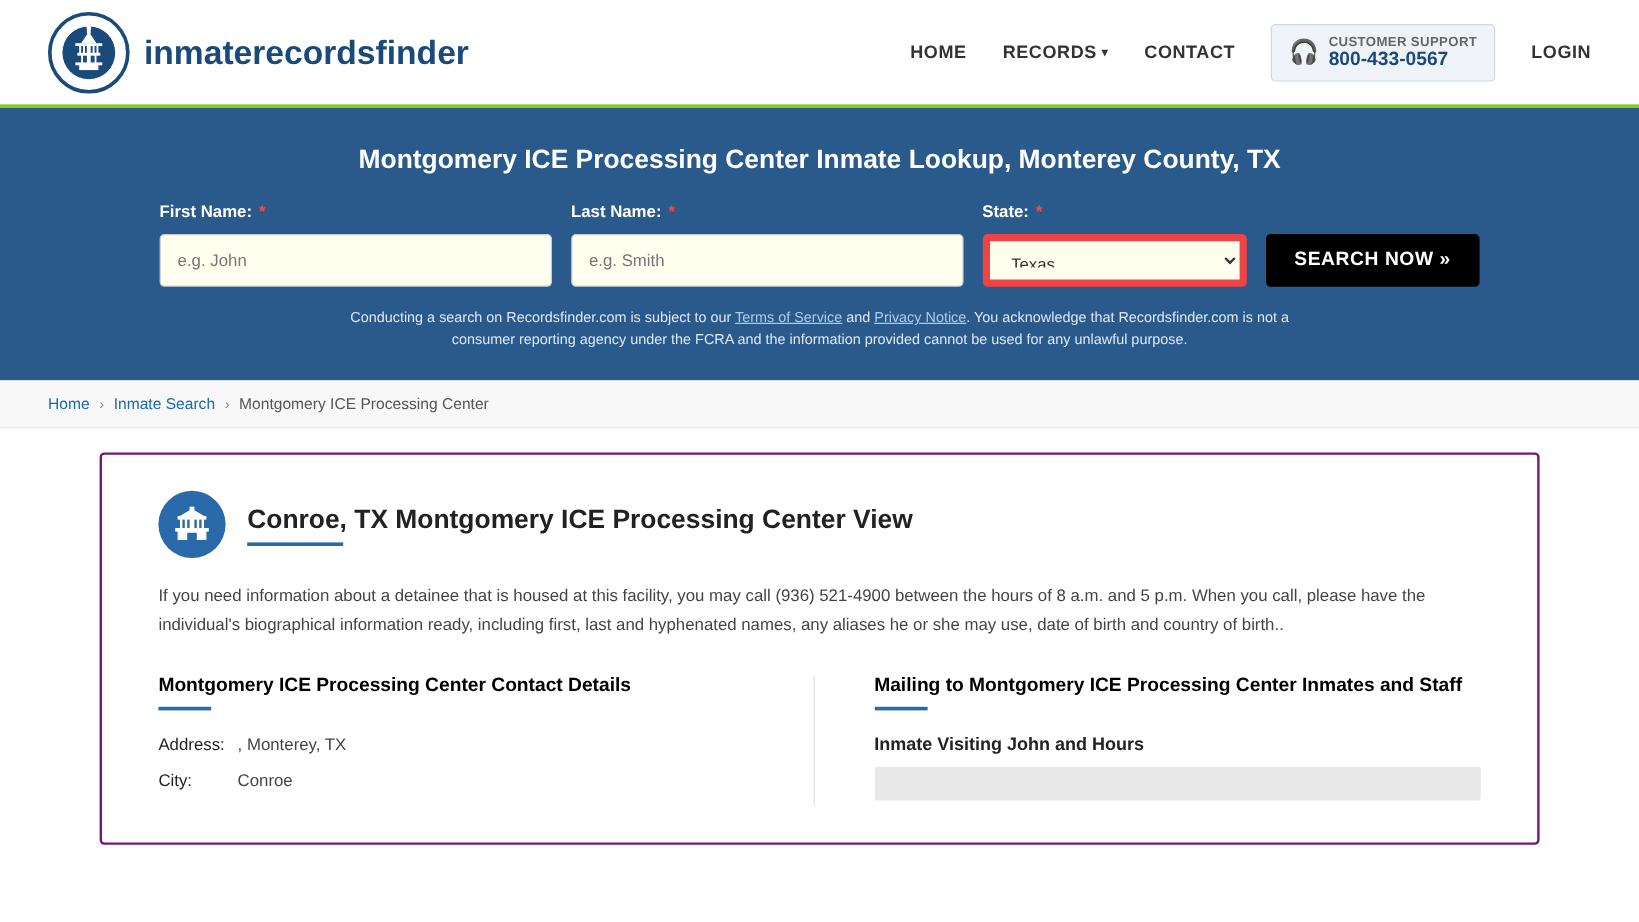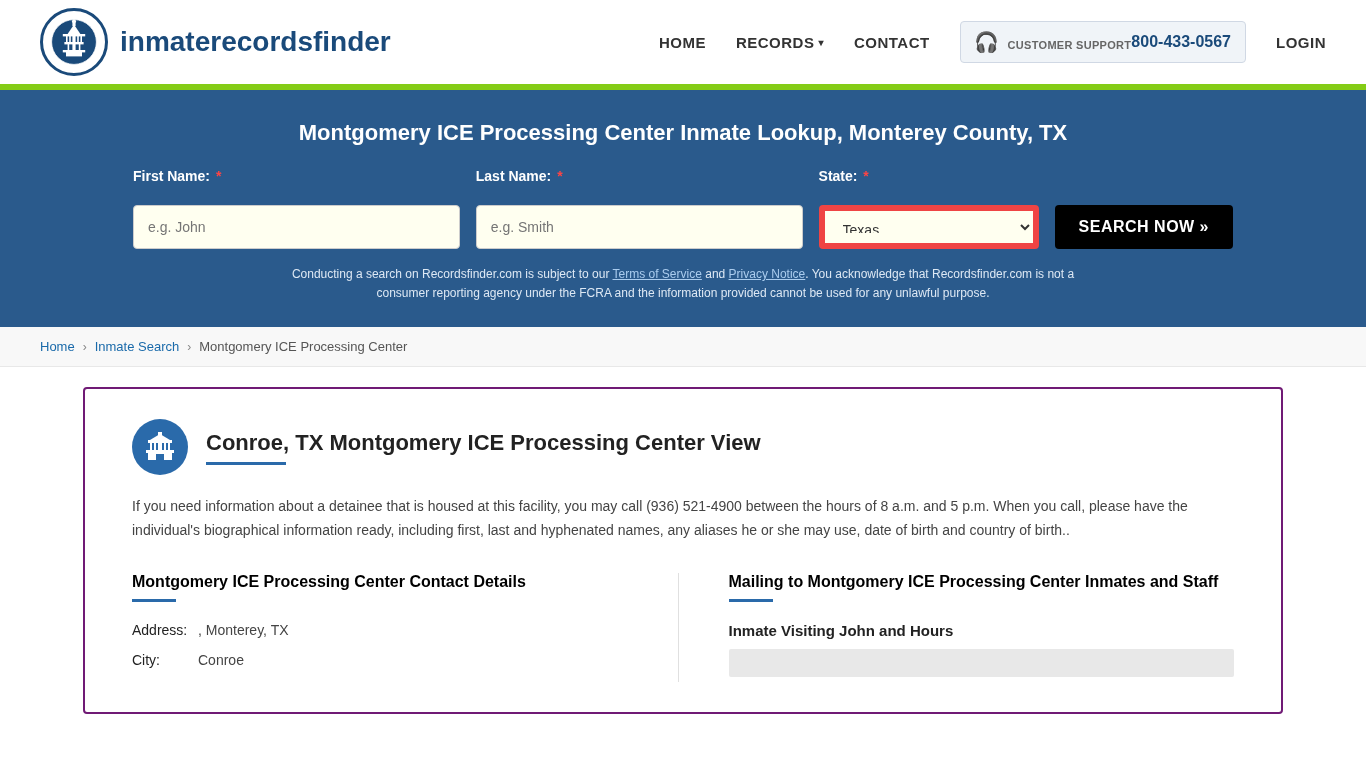--- a/index.html
+++ b/index.html
@@ -1,21 +1,21 @@
 <!DOCTYPE html>
 <html><head>
   <meta charset="utf-8">
   <style>
     * { box-sizing: border-box; margin: 0; padding: 0; }
     body { font-family: Arial, sans-serif; font-size: 14px; color: #333; background: #fff; }
 
     
     .header {
       background: #fff;
-      border-bottom: 6px solid #84cc16;
+      border-bottom: 3px solid #84cc16;
       padding: 10px 40px;
       display: flex;
       align-items: center;
       justify-content: space-between;
       height: 90px;
     }
     .logo-area {
       display: flex;
       align-items: center;
       gap: 12px;
@@ -74,21 +74,21 @@
       display: flex;
       align-items: center;
       gap: 8px;
     }
     .headset-icon {
       font-size: 20px;
       color: #1a4a7a;
     }
     .support-text {
       display: flex;
-      align-items: flex-end;
+      flex-direction: column;
     }
     .support-label {
       font-size: 11px;
       color: #666;
       font-weight: 600;
       letter-spacing: 0.3px;
     }
     .support-number {
       font-size: 16px;
       font-weight: 700;
@@ -118,21 +118,21 @@
     .search-form {
       display: flex;
       align-items: flex-end;
       gap: 16px;
       max-width: 1100px;
       margin: 0 auto 16px;
     }
     .form-group {
       display: flex;
       flex-direction: column;
-      gap: 21px;
+      gap: 11px;
     }
     .form-group label {
       color: #fff;
       font-size: 14px;
       font-weight: 600;
     }
     .form-group label span.required {
       color: #ff4444;
       margin-left: 2px;
     }

